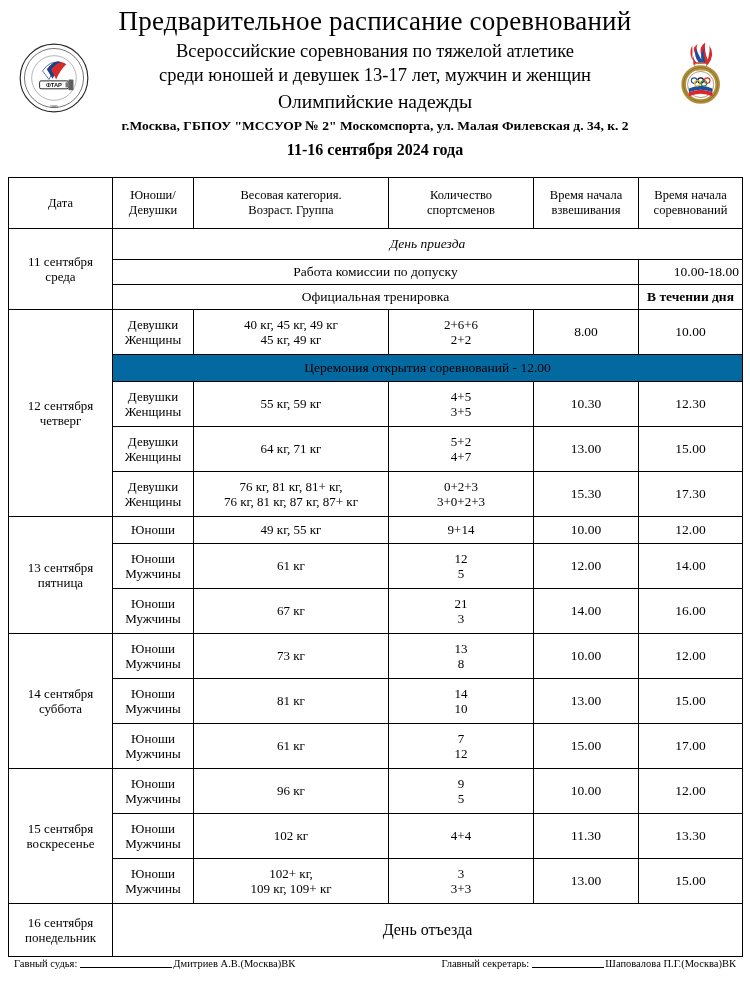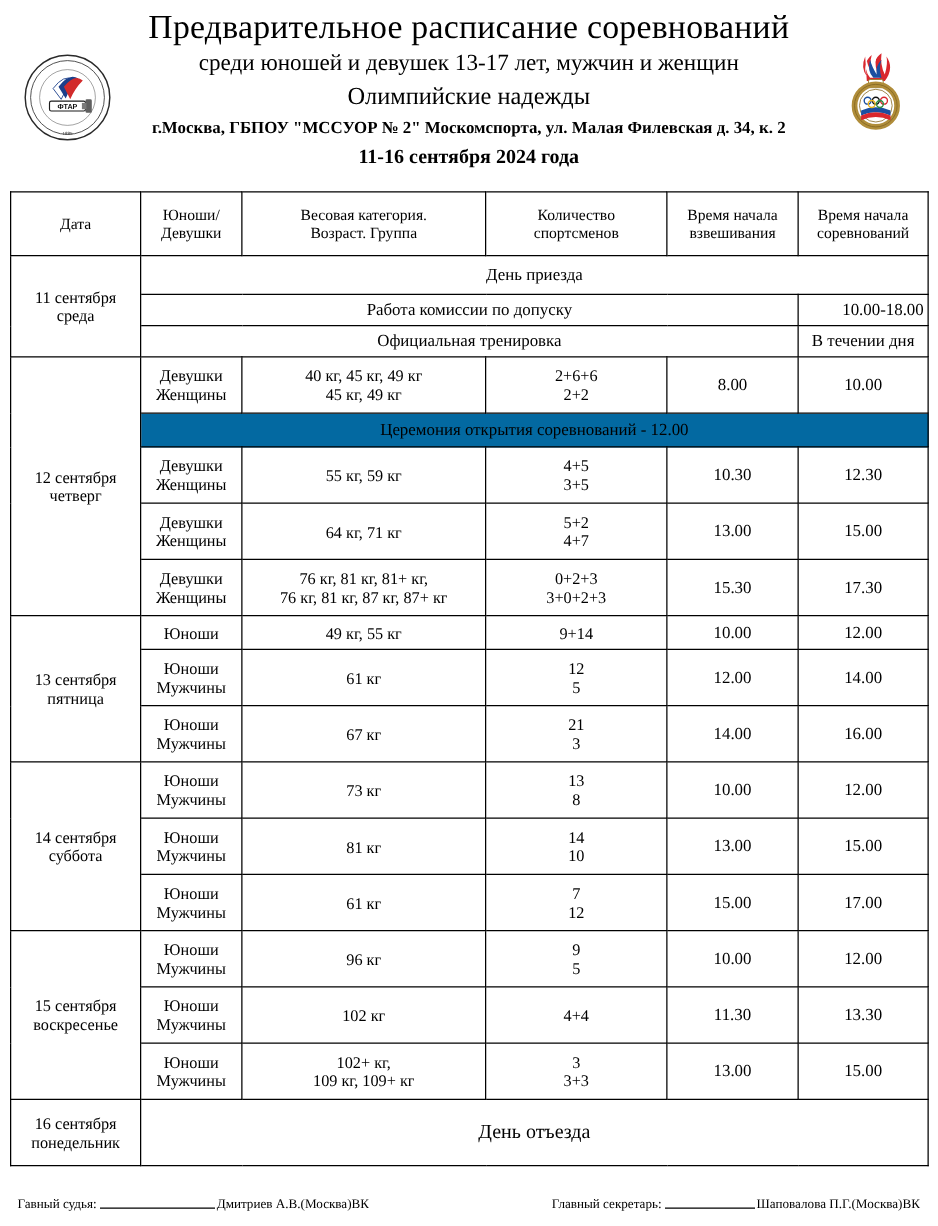--- a/index.html
+++ b/index.html
@@ -110,20 +110,21 @@
   .cell-count  { font-size: 13px; line-height: 1.45; }
   .cell-time   { font-size: 13.5px; }
 
   .row-tall td { height: 40px; }
   .row-short td { height: 22px; }
 
   .full-note {
     font-size: 13.5px;
     text-align: center;
     height: 26px;
+    font-style: italic;
   }
   .left-note {
     text-align: left;
     padding-left: 5px;
     font-size: 13.5px;
     height: 20px;
   }
   .ceremony {
     background: #0369a1;
     text-align: center;
@@ -189,20 +190,21 @@
       <circle cx="51" cy="62" r="4.2" stroke="#111"></circle>
       <circle cx="61" cy="62" r="4.2" stroke="#d9272e"></circle>
       <circle cx="46" cy="66" r="4.2" stroke="#e8b21f"></circle>
       <circle cx="56" cy="66" r="4.2" stroke="#2e8b42"></circle>
     </g>
   </svg>
 
   <div class="doc-title">Предварительное расписание соревнований</div>
 
   <div class="subtitle-block">
+    <div class="subtitle-line">Всероссийские соревнования по тяжелой атлетике</div>
     <div class="subtitle-line">среди юношей и девушек 13-17 лет, мужчин и женщин</div>
     <div class="event-name">Олимпийские надежды</div>
   </div>
 
   <div class="venue-line">г.Москва, ГБПОУ "МССУОР № 2" Москомспорта, ул. Малая Филевская д. 34, к. 2</div>
   <div class="date-line">11-16 сентября 2024 года</div>
 </div>
 
 <div class="table-wrap">
 <table class="sched">
@@ -249,21 +251,21 @@
         <div>среда</div>
       </td>
       <td class="full-note" colspan="5">День приезда</td>
     </tr>
     <tr>
       <td class="left-note" colspan="4">Работа комиссии по допуску</td>
       <td class="left-note" colspan="1" style="text-align:right">10.00-18.00</td>
     </tr>
     <tr>
       <td class="left-note" colspan="4">Официальная тренировка</td>
-      <td class="left-note" colspan="1" style="text-align:center;font-weight:normal">В течении дня</td>
+      <td class="left-note" colspan="1" style="text-align:center;font-weight:bold">В течении дня</td>
     </tr>
 
     <tr class="day-top row-tall">
       <td class="cell-date" rowspan="9">
         <div>12 сентября</div>
         <div>четверг</div>
       </td>
       <td class="cell-gender" rowspan="2">
         <div>Девушки</div>
         <div>Женщины</div>

